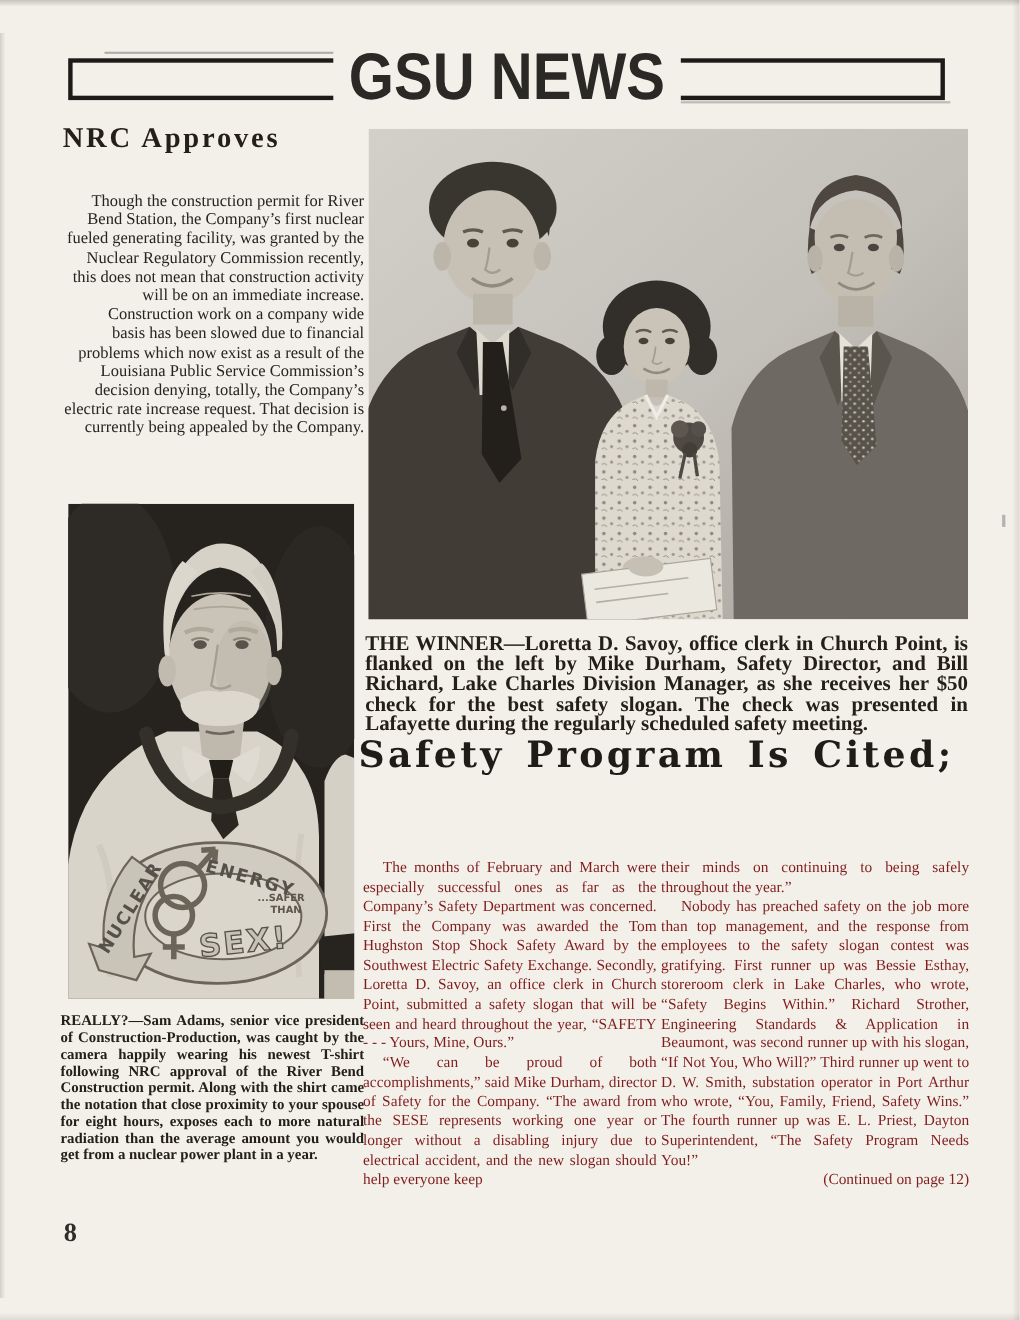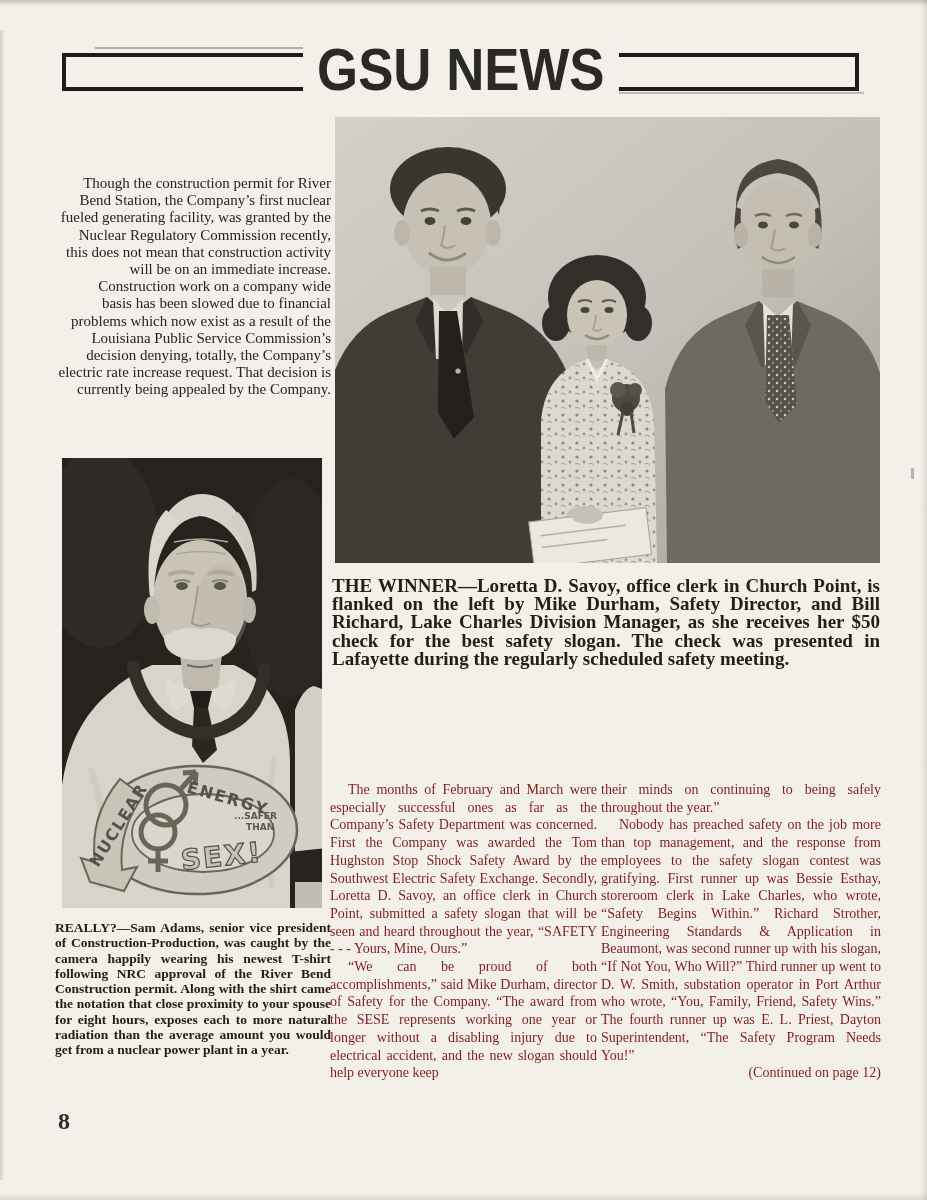--- a/index.html
+++ b/index.html
@@ -68,20 +68,21 @@
 <div class="abs edge-right"></div>
 <div class="abs edge-bottom"></div>
 <div class="abs ghost-a"></div>
 <div class="abs ghost-b"></div>
 <div class="abs mark-a"></div>
 
 <div class="abs masthead-box"></div>
 <div class="abs masthead-text">GSU NEWS</div>
 
 <div class="abs nrc-title">
+  <div>NRC Approves</div>
 </div>
 <div class="abs nrc-body">
   <p>Though the construction permit for River Bend Station, the Company’s first nuclear fueled generating facility, was granted by the Nuclear Regulatory Commission recently, this does not mean that construction activity will be on an immediate increase.</p>
   <p>Construction work on a company wide basis has been slowed due to financial problems which now exist as a result of the Louisiana Public Service Commission’s decision denying, totally, the Company’s electric rate increase request. That decision is currently being appealed by the Company.</p>
 </div>
 
 <div class="abs photo-winner">
 <svg class="photo" width="545" height="446" viewBox="0 0 545 446">
   <defs>
     <linearGradient id="pbg" x1="0" y1="0" x2="1" y2="1">
@@ -172,20 +173,21 @@
       <line x1="206" y1="425" x2="272" y2="425" stroke="#b5afa5" stroke-width="1.5"></line>
     </g>
     <ellipse cx="252" cy="398" rx="16" ry="9" fill="#c6c0b4"></ellipse>
   </g>
 </svg>
 </div>
 
 <div class="abs cap cap-winner">THE WINNER—Loretta D. Savoy, office clerk  in Church Point, is flanked on the left by Mike Durham, Safety Director, and Bill Richard, Lake Charles Division Manager, as she receives her $50 check for the best safety slogan. The check was presented in Lafayette during the regularly scheduled safety meeting.</div>
 
 <div class="abs headline">
+  <div>Safety Program Is Cited;</div>
 </div>
 
 <div class="abs bodycol col1">
   <p>The months of February and March were especially successful ones as far as the Company’s Safety Department was concerned. First the Company was awarded the Tom Hughston Stop Shock Safety Award by the Southwest Electric Safety Exchange. Secondly, Loretta D. Savoy, an office clerk in Church Point, submitted a safety slogan that will be seen and heard throughout the year, “SAFETY - - - Yours, Mine, Ours.”</p>
   <p>“We can be proud of both accomplishments,” said Mike Durham, director of Safety for the Company. “The award from the SESE represents working one year or longer without a disabling injury due to electrical accident, and the new slogan should help everyone keep</p>
 </div>
 <div class="abs bodycol col2">
   <p class="cont">their minds on continuing to being safely throughout the year.”</p>
   <p>Nobody has preached safety on the job more than top management, and the response from employees to the safety slogan contest was gratifying. First runner up was Bessie Esthay, storeroom clerk in Lake Charles, who wrote, “Safety Begins Within.” Richard Strother, Engineering Standards &amp; Application in Beaumont, was second runner up with his slogan, “If Not You, Who Will?” Third runner up went to D. W. Smith, substation operator in Port Arthur who wrote, “You, Family, Friend, Safety Wins.” The fourth runner up was E. L. Priest, Dayton Superintendent, “The Safety Program Needs You!”</p>
   <p class="continued">(Continued on page 12)</p>

